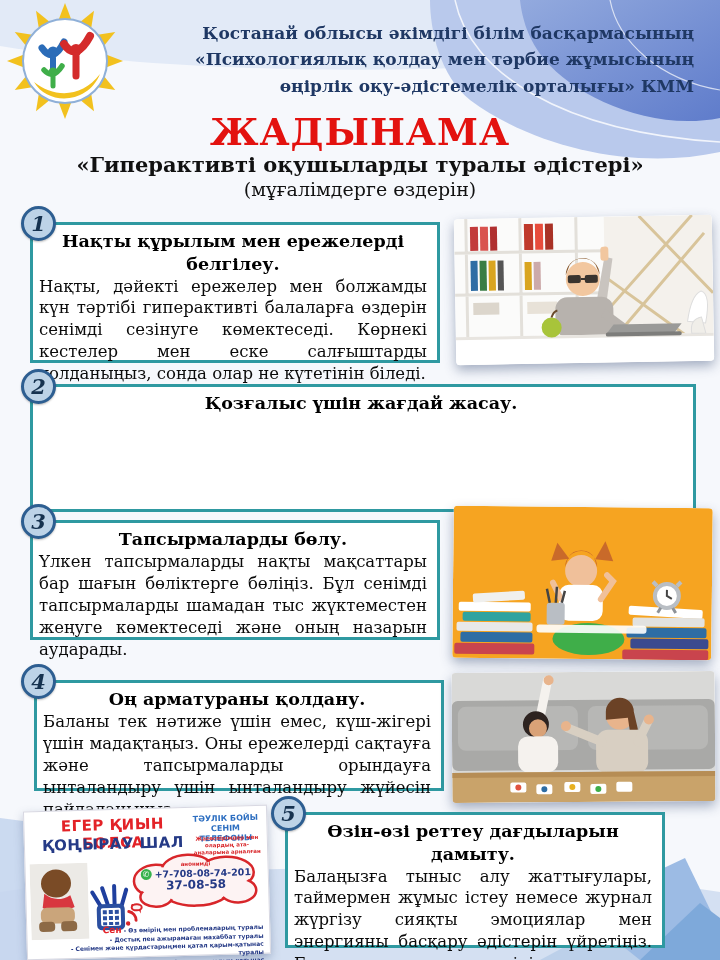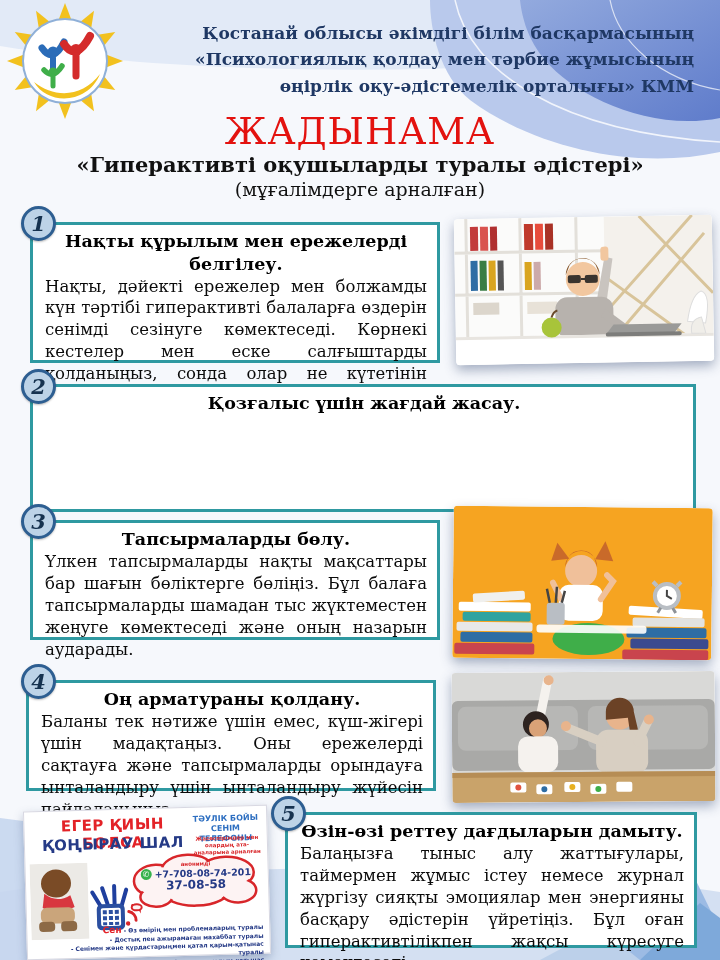--- a/index.html
+++ b/index.html
@@ -6,43 +6,43 @@
   body{width:720px;height:960px;position:relative;overflow:hidden;
        font-family:"DejaVu Serif","Liberation Serif",serif;background:#f6f8fc;}
   .bg-svg{position:absolute;left:0;top:0;z-index:0;}
   .layer{position:absolute;z-index:2;}
 
   
   .logo{left:6px;top:2px;width:118px;height:118px;}
   .org-title{left:128px;top:20px;width:566px;text-align:right;
              font-weight:bold;font-size:17px;line-height:1.55;color:#1f3864;}
   .page-title{left:0;top:110px;width:720px;text-align:center;
-              font-weight:normal;font-size:37px;color:#e3120f;letter-spacing:1px;}
+              font-weight:bold;font-size:37px;color:#e3120f;letter-spacing:1px;}
   .subtitle{left:0;top:152px;width:720px;text-align:center;font-weight:bold;font-size:21px;color:#111;}
   .subtitle2{left:0;top:178px;width:720px;text-align:center;font-size:19px;color:#111;}
 
   
   .tipbox{position:absolute;background:#ffffff;border:3px solid #2f99a1;
-          padding:5px 10px 6px 12px;box-sizing:border-box;z-index:2;}
+          padding:5px 10px 6px 6px;box-sizing:border-box;z-index:2;}
   .tip-title{text-align:center;font-weight:bold;font-size:17.5px;color:#000;line-height:1.3;}
   .tip-body{font-size:16.5px;color:#0a0a0a;line-height:1.33;text-align:justify;}
   .badge{position:absolute;width:35px;height:35px;border-radius:50%;z-index:4;
          background:#bdd3e7;border:3px solid #2d5e91;box-sizing:border-box;
          display:flex;align-items:center;justify-content:center;
          font:italic bold 21px "DejaVu Serif",serif;color:#16324f;
          box-shadow:0 1px 2px rgba(0,0,0,.25);}
   .box1{left:30px;top:222px;width:410px;height:141px;}
   .badge1{left:21px;top:206px;}
   .box2{left:30px;top:384px;width:666px;height:128px;}
   .badge2{left:21px;top:369px;}
   .box3{left:30px;top:520px;width:410px;height:120px;}
   .badge3{left:21px;top:504px;}
-  .box4{left:26px;top:680px;width:410px;height:111px;}
+  .box4{left:34px;top:680px;width:410px;height:111px;}
   .badge4{left:21px;top:664px;}
-  .box5{left:285px;top:812px;width:412px;height:136px;}
+  .box5{left:285px;top:812px;width:380px;height:136px;}
   .badge5{left:271px;top:796px;}
 
   
   .photo{position:absolute;z-index:2;border-radius:4px;overflow:hidden;
          box-shadow:0 5px 12px rgba(60,80,120,.45);background:#fff;}
   .photo1{left:455px;top:217px;width:258px;height:146px;transform:rotate(-1deg);}
   .photo3{left:453px;top:507px;width:259px;height:152px;transform:rotate(0.6deg);}
   .photo4{left:452px;top:672px;width:263px;height:130px;transform:rotate(-0.4deg);}
   .photo svg{display:block;}
 
@@ -125,21 +125,21 @@
       <path d="M70,54 L70,74" stroke="#d42b2b" stroke-width="7"></path>
       <path d="M38,68 Q47,78 56,64" stroke="#3fae49" stroke-width="5.5"></path>
       <circle cx="47" cy="70" r="4.5" fill="#3fae49" stroke="none"></circle>
       <path d="M47,74 L47,84" stroke="#3fae49" stroke-width="5"></path>
     </g>
   </svg>
 </div>
 <div class="layer org-title">Қостанай облысы әкімдігі білім басқармасының «Психологиялық қолдау мен тәрбие жұмысының өңірлік оқу-әдістемелік орталығы» КММ</div>
 <div class="layer page-title">ЖАДЫНАМА</div>
 <div class="layer subtitle">«Гиперактивті оқушыларды туралы әдістері»</div>
-<div class="layer subtitle2">(мұғалімдерге арналған)</div>
+<div class="layer subtitle2">(мұғалімдерге өздерін)</div>
 
 <div class="badge badge1">1</div>
 <div class="tipbox box1">
   <div class="tip-title">Нақты құрылым мен ережелерді белгілеу.</div>
   <div class="tip-body">Нақты, дәйекті ережелер мен болжамды күн тәртібі гиперактивті балаларға өздерін сенімді сезінуге көмектеседі. Көрнекі кестелер мен еске салғыштарды қолданыңыз, сонда олар не күтетінін біледі.</div>
 </div>
 <div class="photo photo1">
   <svg width="258" height="146" viewBox="0 0 258 146">
     <rect width="258" height="146" fill="#fbfbfa"></rect>
     <g stroke="#e3e0da" stroke-width="3">
@@ -190,21 +190,21 @@
 </div>
 
 <div class="badge badge2">2</div>
 <div class="tipbox box2">
   <div class="tip-title">Қозғалыс үшін жағдай жасау.</div>
 </div>
 
 <div class="badge badge3">3</div>
 <div class="tipbox box3">
   <div class="tip-title">Тапсырмаларды бөлу.</div>
-  <div class="tip-body">Үлкен тапсырмаларды нақты мақсаттары бар шағын бөліктерге бөліңіз. Бұл балаға тапсырмаларды шамадан тыс жүктеместен жеңуге көмектеседі және оның назарын аударады.</div>
+  <div class="tip-body">Үлкен тапсырмаларды нақты мақсаттары бар шағын бөліктерге бөліңіз. Бұл сенімді тапсырмаларды шамадан тыс жүктеместен жеңуге көмектеседі және оның назарын аударады.</div>
 </div>
 <div class="photo photo3">
   <svg width="259" height="152" viewBox="0 0 259 152">
     <rect width="259" height="152" fill="#f6a421"></rect>
     <g>
       <polygon points="104,36 116,52 98,54" fill="#c96a2a"></polygon>
       <polygon points="152,34 142,52 160,54" fill="#c96a2a"></polygon>
       <circle cx="128" cy="64" r="16" fill="#f0c09a"></circle>
       <path d="M112,60 a16,16 0 0 1 32,0 l-3,-9 a14,12 0 0 0 -26,0 Z" fill="#c96a2a"></path>
       <rect x="106" y="78" width="44" height="36" rx="10" fill="#ffffff"></rect>

